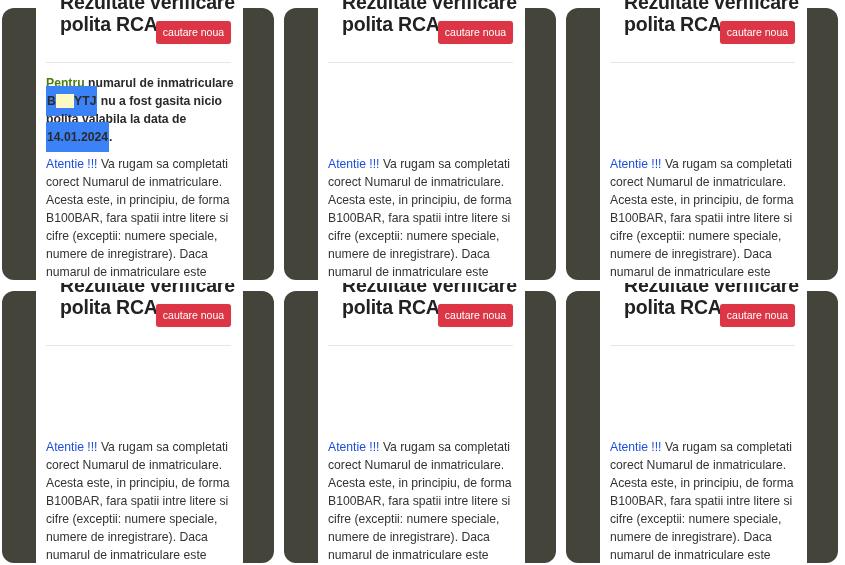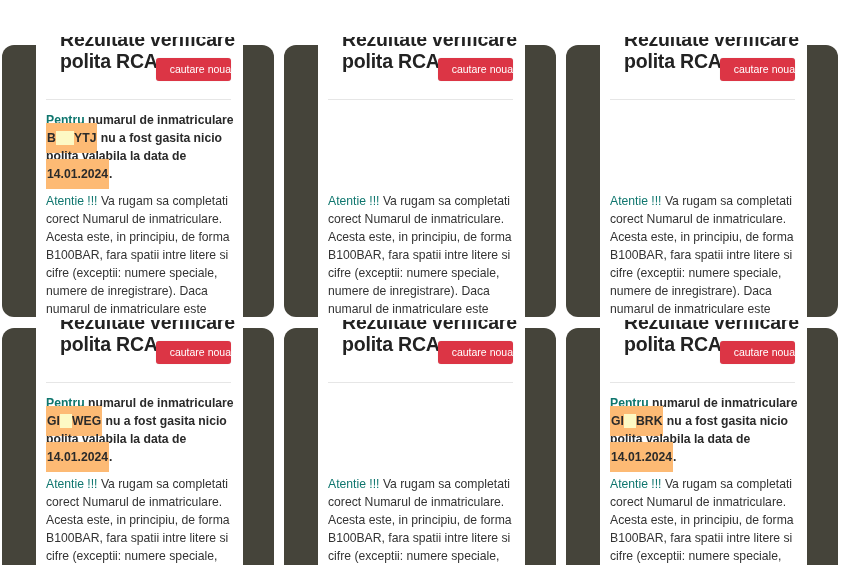--- a/index.html
+++ b/index.html
@@ -1,35 +1,35 @@
 <!DOCTYPE html>
 <html><head>
 <meta charset="utf-8">
 <style>
   html, body { margin:0; padding:0; }
   body { width:845px; height:565px; background:#ffffff; position:relative; overflow:hidden;
          font-family:"Liberation Sans", sans-serif; }
   .grid { position:absolute; left:0; top:0; width:845px; height:565px; }
-  .tile { position:absolute; width:281px; height:282px; overflow:hidden; background:#fff;margin-top:37px; }
+  .tile { position:absolute; width:281px; height:282px; overflow:hidden; background:#fff; }
   .band { position:absolute; background:#45443a; }
   .band.left { left:2px; width:34px; top:8px; bottom:2px; border-radius:12px 0 0 12px; }
   .band.right { left:243px; width:31px; top:8px; bottom:2px; border-radius:0 12px 12px 0; }
   .content { position:absolute; left:36px; width:207px; top:0; bottom:0; background:#fff; overflow:hidden; }
   .title { position:absolute; left:24px; top:-9px; font-weight:bold; font-size:19.5px; line-height:22px; color:#222; letter-spacing:-0.2px; white-space:nowrap; }
   .title .l2 { display:block; }
   .btn { position:absolute; left:120px; top:21px; width:75px; height:23px; background:#dc3545; color:#fff;
-         font-size:10.5px; line-height:23px; text-align:right; border-radius:3px; border:none; padding:0;
+         font-size:10.5px; line-height:23px; text-align:center; border-radius:3px; border:none; padding:0;
          font-family:"Liberation Sans", sans-serif; box-shadow:0 0 1px rgba(0,0,0,.2); }
   .sep { position:absolute; left:10px; right:12px; top:62px; height:1px; background:#e6e6e6; }
   .msg { position:absolute; left:10px; right:4px; top:74px; font-size:12.2px; line-height:18px; color:#2a2a2a; font-weight:bold; }
-  .msg .lead { color:#0f766e;text-decoration:underline; }
-  .hl { background:#fdba74; padding:8px 1px; }
+  .msg .lead { color:#4d7c0f;text-decoration:underline; }
+  .hl { background:#3b82f6; padding:8px 1px; }
   .plate-blur { color:transparent; text-shadow:0 0 4px rgba(180,170,60,.35); background:#fdf9c4; }
   .warn { position:absolute; left:10px; right:4px; top:155px; font-size:12.2px; line-height:18px; color:#333; }
-  .warn .atn { color:#0f766e; }
+  .warn .atn { color:#1d4ed8; }
 </style>
 </head>
 <body>
 
 <div class="grid">
 
   <div class="tile" style="left:0px; top:0px;">
     <div class="band left"></div>
     <div class="band right"></div>
     <div class="content">
@@ -75,21 +75,20 @@
   <div class="tile" style="left:0px; top:283px;">
     <div class="band left"></div>
     <div class="band right"></div>
     <div class="content">
       <div class="title">
         <span class="l2">Rezultate verificare</span>
         <span class="l2">polita RCA</span>
       </div>
       <button class="btn">cautare noua</button>
       <div class="sep"></div>
-      <div class="msg"><span class="lead">Pentru</span><span> numarul de inmatriculare </span><span class="hl"><span>GI</span><span class="plate-blur">  </span><span>WEG</span></span><span> nu a fost gasita nicio polita valabila la data de </span><span class="hl">14.01.2024</span><span>.</span></div>
       <div class="warn"><span class="atn">Atentie !!!</span><span> Va rugam sa completati corect Numarul de inmatriculare. Acesta este, in principiu, de forma B100BAR, fara spatii intre litere si cifre (exceptii: numere speciale, numere de inregistrare). Daca numarul de inmatriculare este</span></div>
     </div>
   </div>
 
   <div class="tile" style="left:282px; top:283px;">
     <div class="band left"></div>
     <div class="band right"></div>
     <div class="content">
       <div class="title">
         <span class="l2">Rezultate verificare</span>
@@ -104,18 +103,17 @@
   <div class="tile" style="left:564px; top:283px;">
     <div class="band left"></div>
     <div class="band right"></div>
     <div class="content">
       <div class="title">
         <span class="l2">Rezultate verificare</span>
         <span class="l2">polita RCA</span>
       </div>
       <button class="btn">cautare noua</button>
       <div class="sep"></div>
-      <div class="msg"><span class="lead">Pentru</span><span> numarul de inmatriculare </span><span class="hl"><span>GI</span><span class="plate-blur">  </span><span>BRK</span></span><span> nu a fost gasita nicio polita valabila la data de </span><span class="hl">14.01.2024</span><span>.</span></div>
       <div class="warn"><span class="atn">Atentie !!!</span><span> Va rugam sa completati corect Numarul de inmatriculare. Acesta este, in principiu, de forma B100BAR, fara spatii intre litere si cifre (exceptii: numere speciale, numere de inregistrare). Daca numarul de inmatriculare este</span></div>
     </div>
   </div>
 
 </div>
 
 </body></html>

